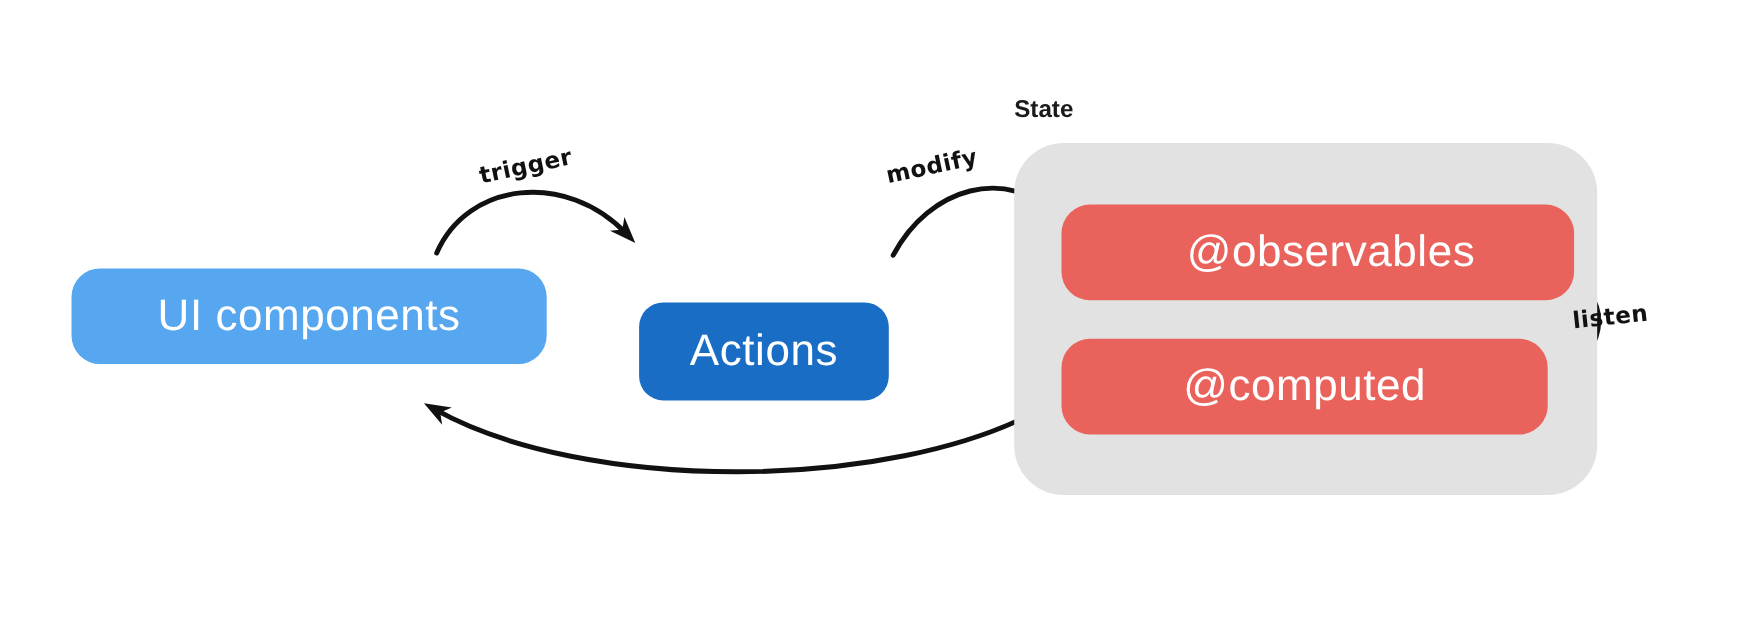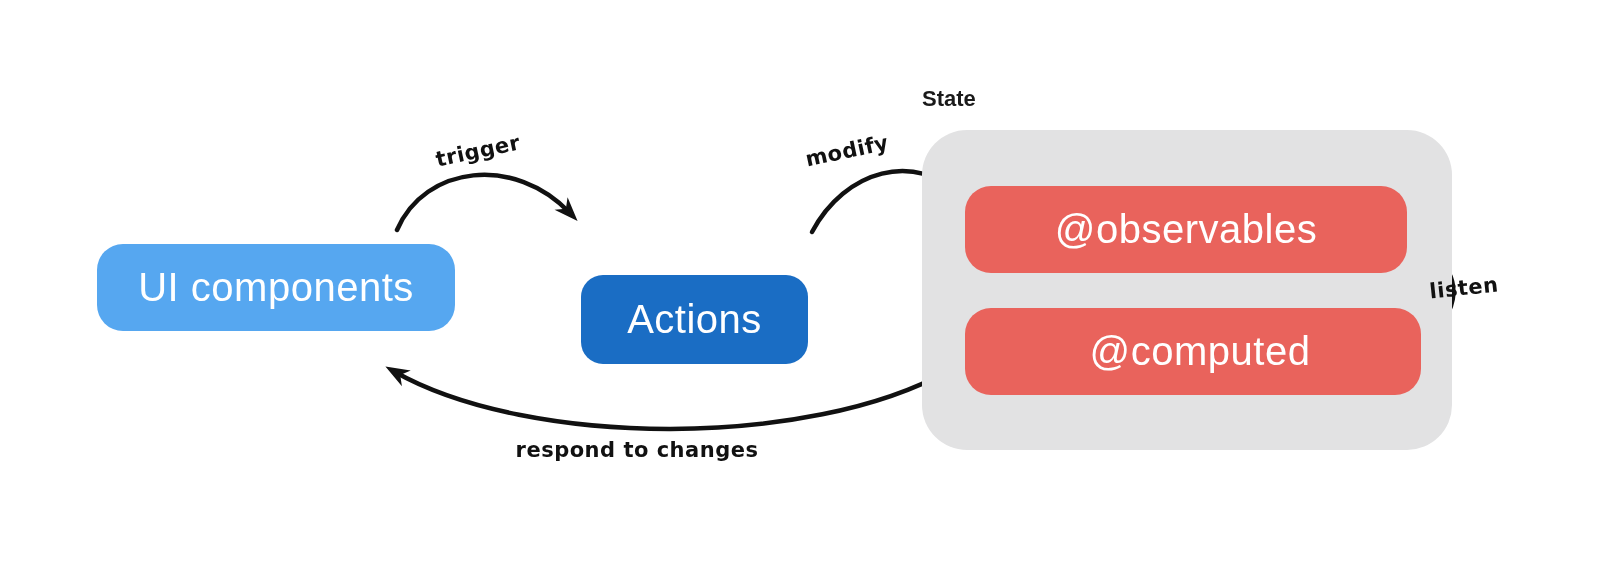--- a/index.html
+++ b/index.html
@@ -20,24 +20,23 @@
     display: flex;
     align-items: center;
     justify-content: center;
     color: #ffffff;
     font-weight: 300;
     font-size: 40px;
     letter-spacing: 0.5px;
   }
   .node-ui {
     left: 65px; top: 244px;
-    width: 358px; height: 87px;
+    width: 432px; height: 87px;
     background: #56a7f0;
     border-radius: 26px;
-    margin-left: 32px;
   }
   .node-actions {
     left: 581px; top: 247px;
     width: 227px; height: 89px;
     background: #1a6dc4;
     border-radius: 22px;
     margin-top: 28px;
   }
   .group-state {
     position: absolute;
@@ -52,27 +51,27 @@
     width: 530px;
     font-size: 22px;
     font-weight: bold;
     color: #1a1a1a;
   }
   .node-observables {
     left: 965px; top: 186px;
     width: 442px; height: 87px;
     background: #e9635c;
     border-radius: 26px;
+    padding-left: 24px;
   }
   .node-computed {
     left: 965px; top: 308px;
     width: 442px; height: 87px;
     background: #e9635c;
     border-radius: 26px;
-    padding-left: 14px;
   }
   .arrow-layer {
     position: absolute;
     left: 0; top: 0;
     width: 1600px; height: 562px;
     pointer-events: none;
   }
   .edge-label {
     position: absolute;
     color: #111111;
@@ -131,15 +130,14 @@
     <span>@observables</span>
   </div>
 
   <div class="node node-computed">
     <span>@computed</span>
   </div>
 
   <div class="edge-label label-trigger">trigger</div>
   <div class="edge-label label-modify">modify</div>
   <div class="edge-label label-listen">listen</div>
-  <div class="edge-label label-respond">respond to changes</div>
 
 </div>
 
 </body></html>

